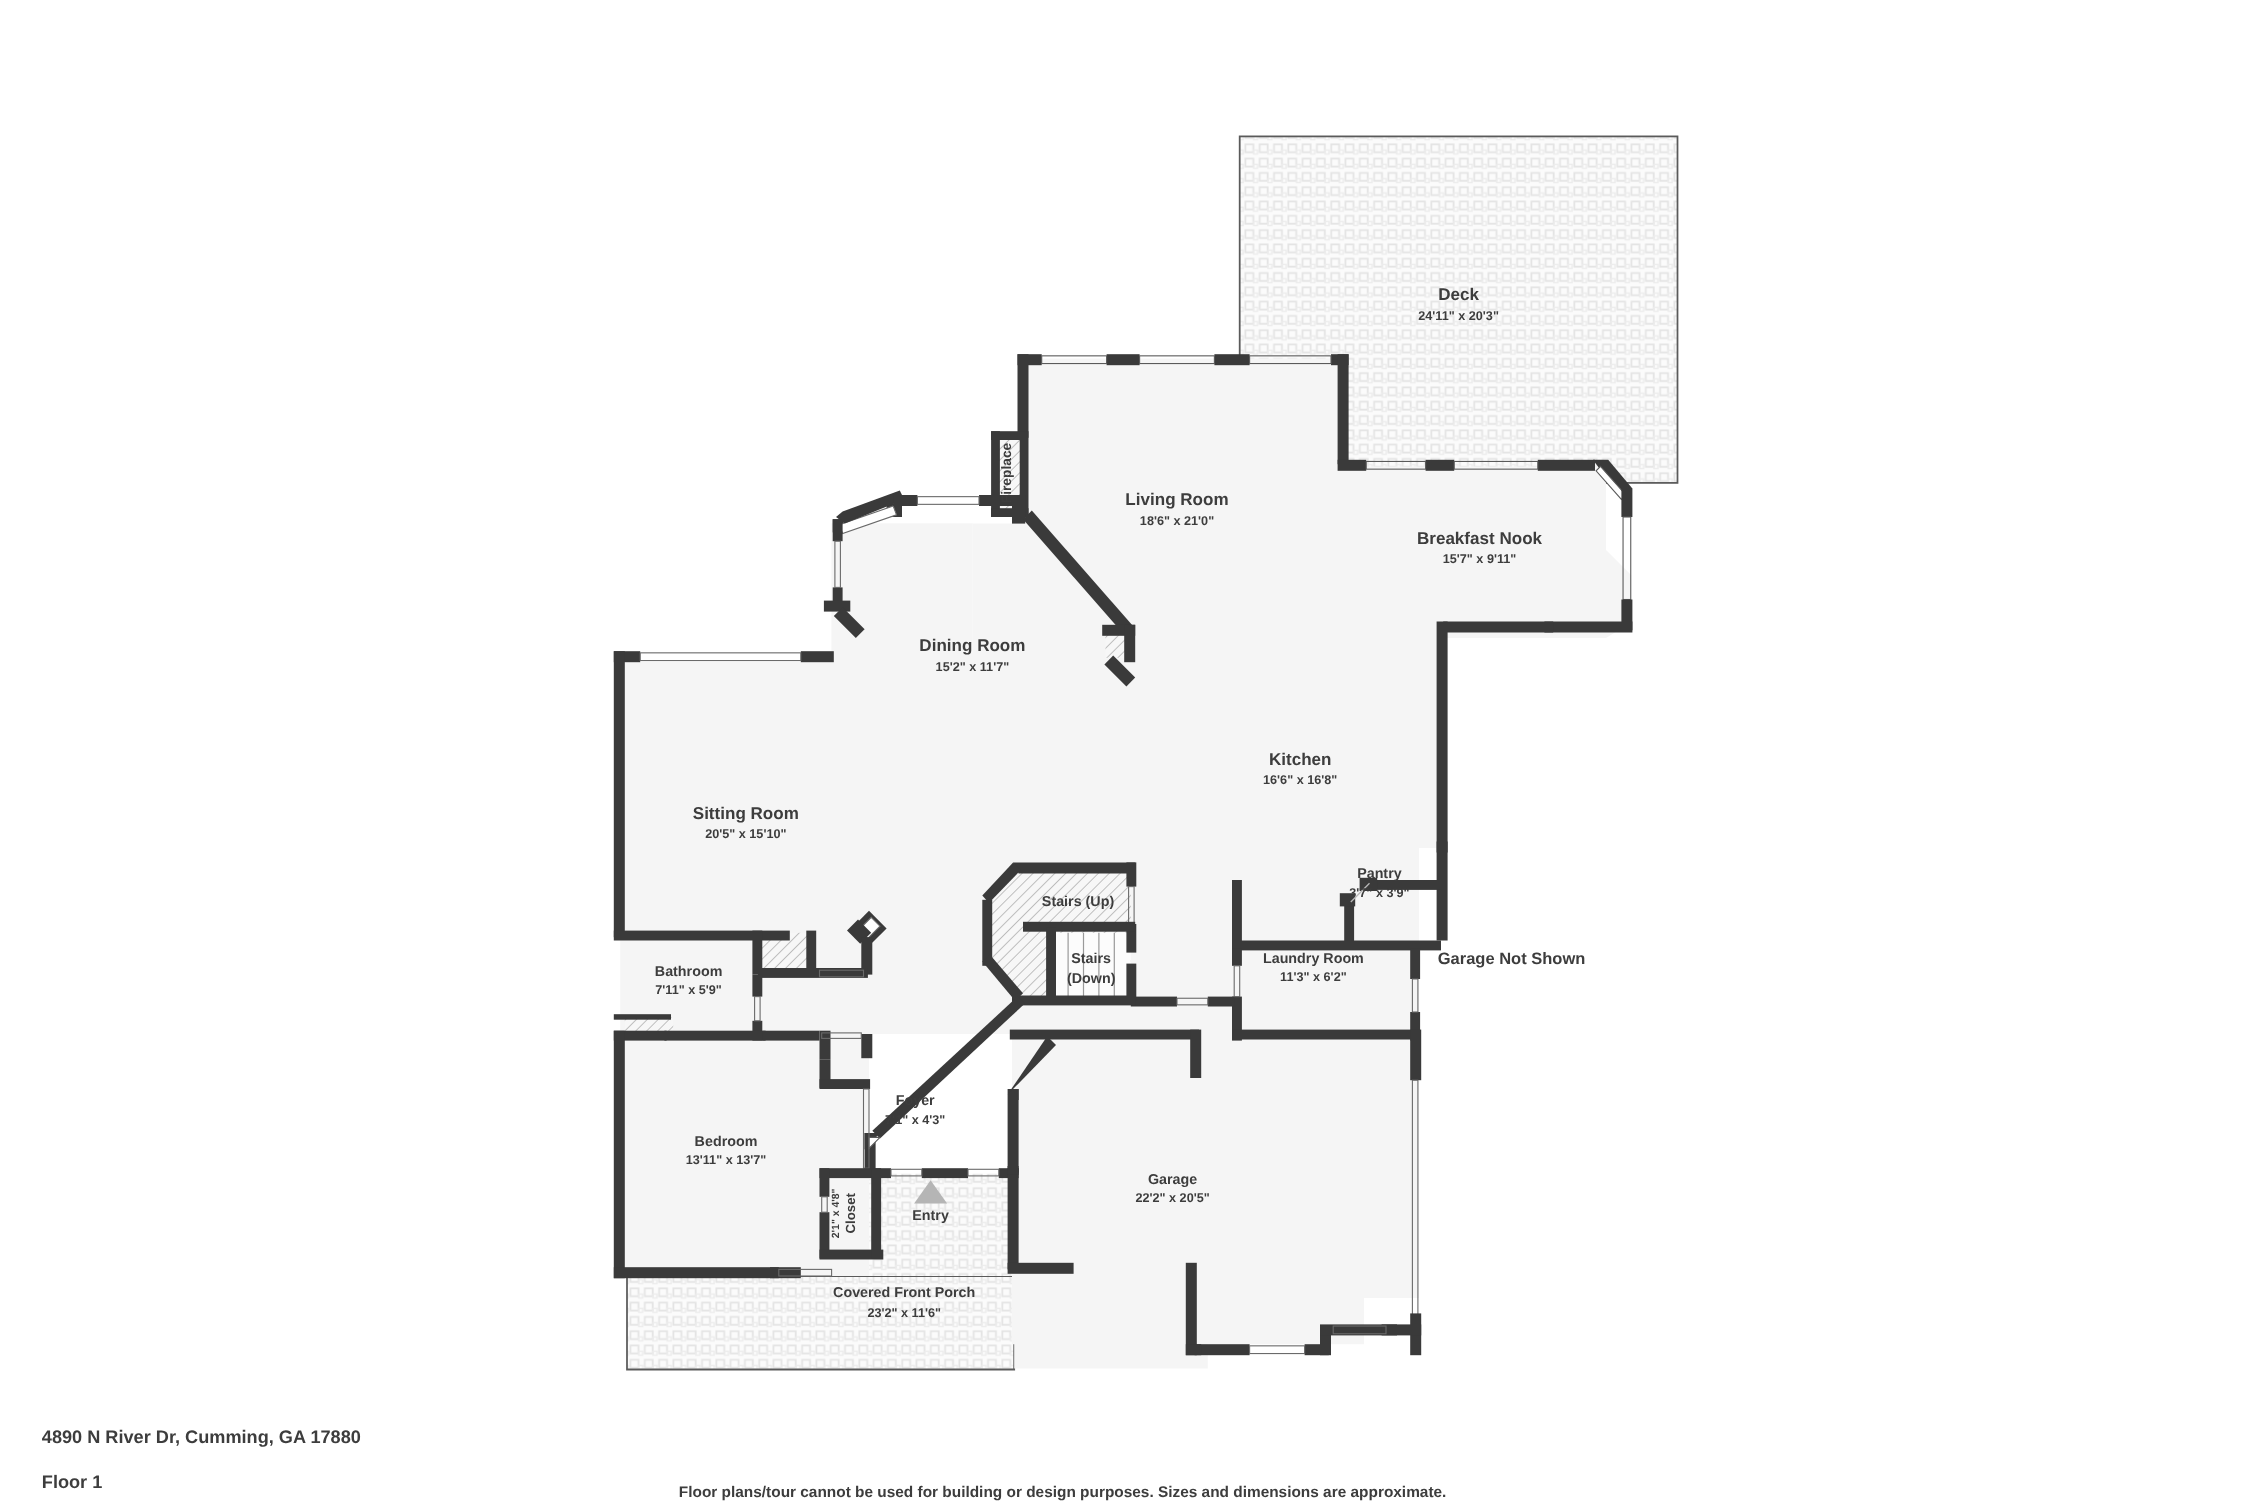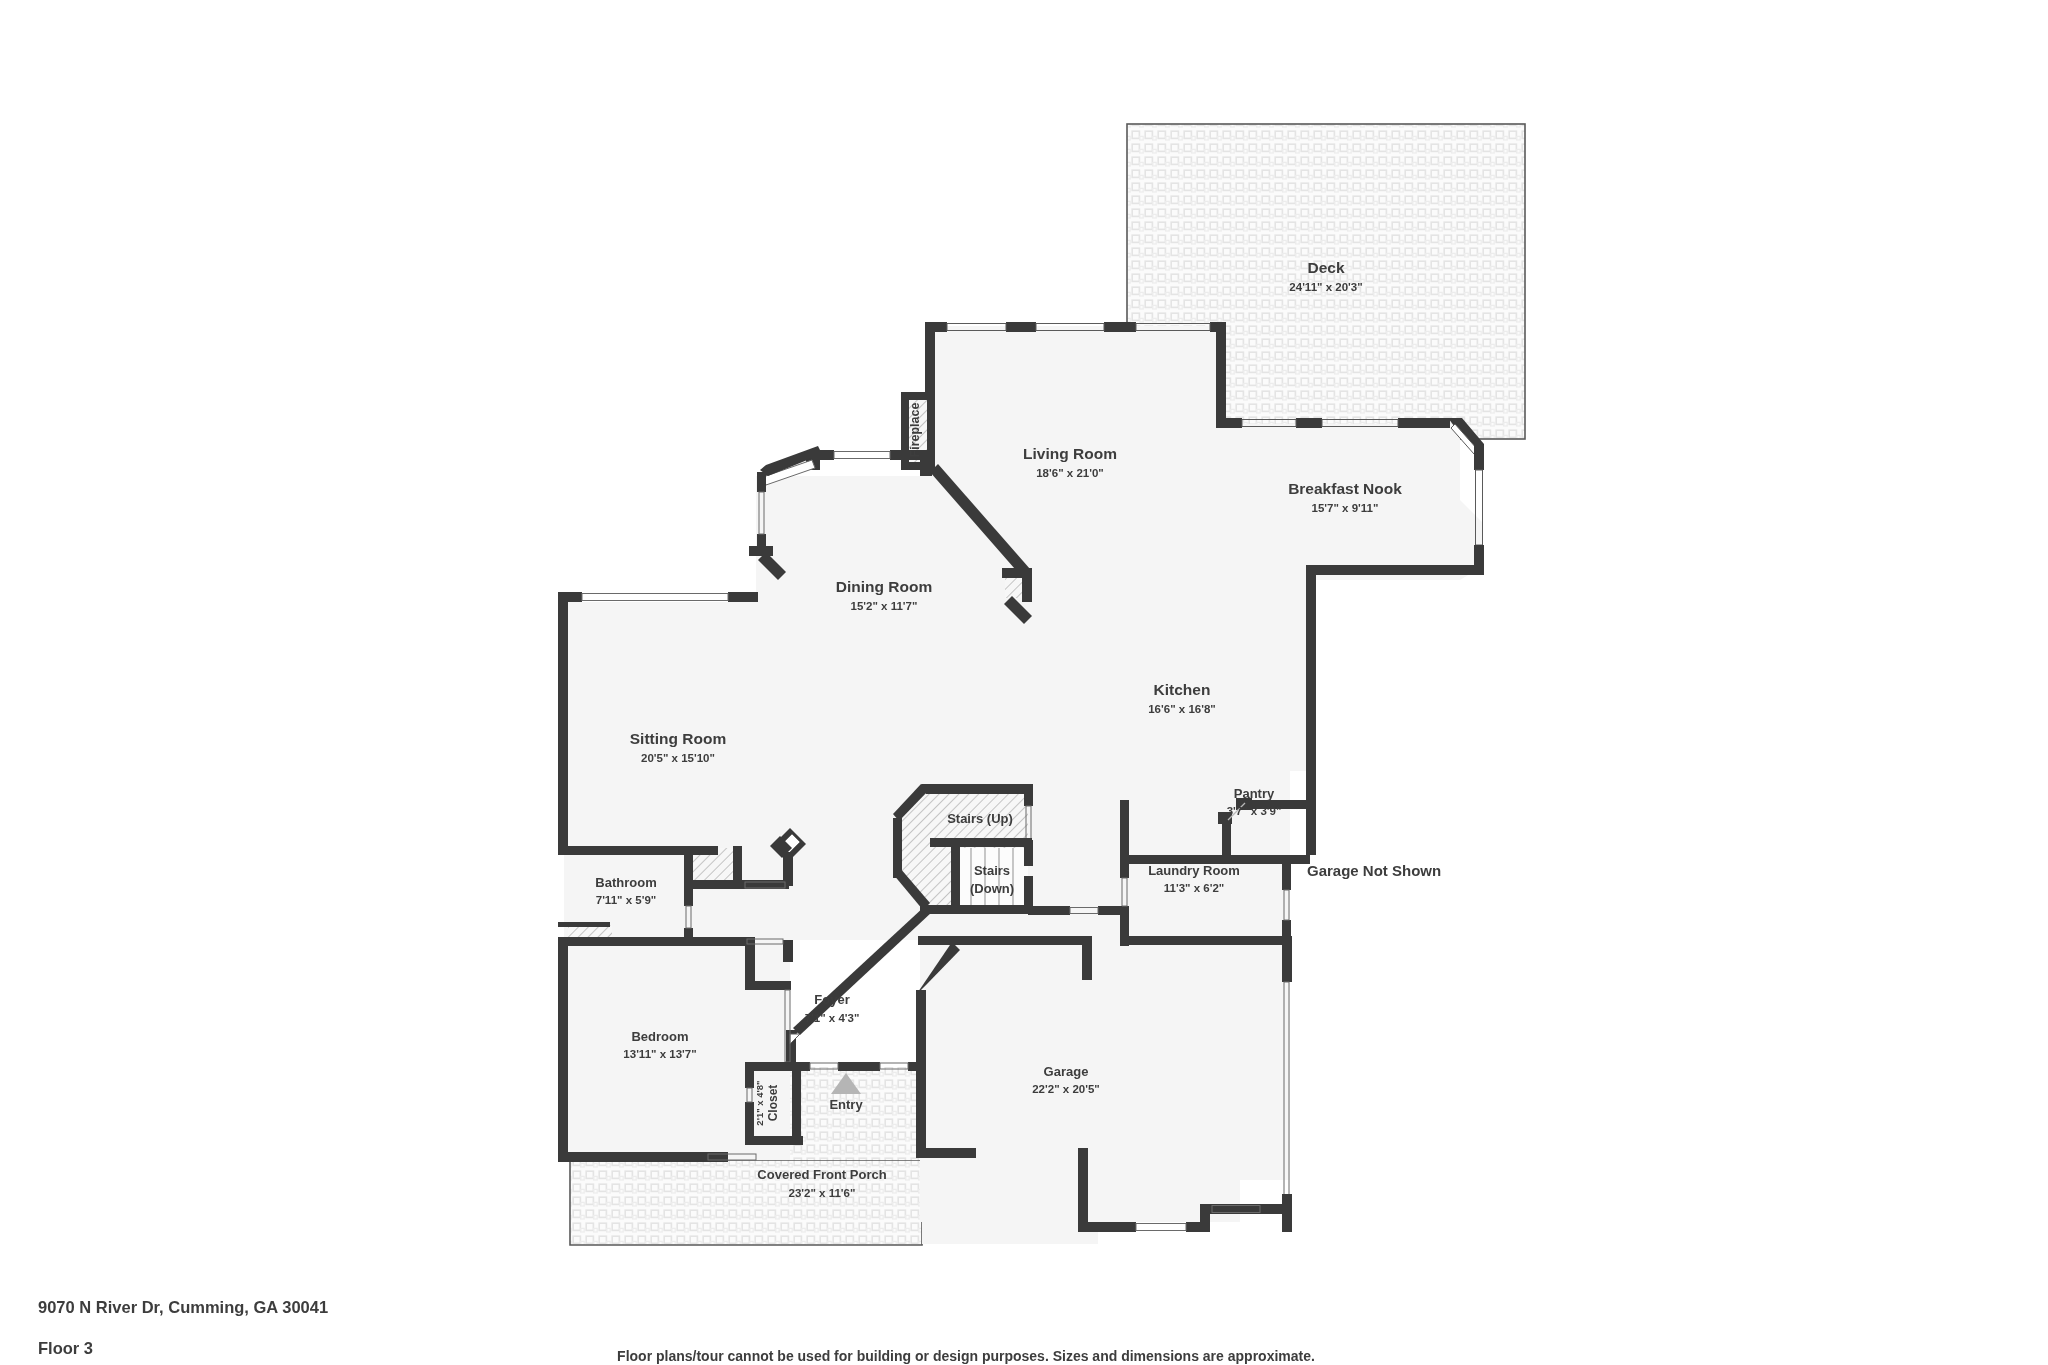--- a/index.html
+++ b/index.html
@@ -460,17 +460,17 @@
 
     <text class="note-text" x="1307" y="872">Garage Not Shown</text>
 
     <text class="rm-name rm-name-sm" x="846" y="1106">Entry</text>
   </g>
 
 </svg>
 </div>
 
 <div class="footer-block">
-  <p class="footer-address">9070 N River Dr, Cumming, GA 30041</p>
-  <p class="footer-floor">Floor 3</p>
+  <p class="footer-address">4890 N River Dr, Cumming, GA 17880</p>
+  <p class="footer-floor">Floor 1</p>
 </div>
 
 <div class="disclaimer">Floor plans/tour cannot be used for building or design purposes. Sizes and dimensions are approximate.</div>
 
 </body></html>

